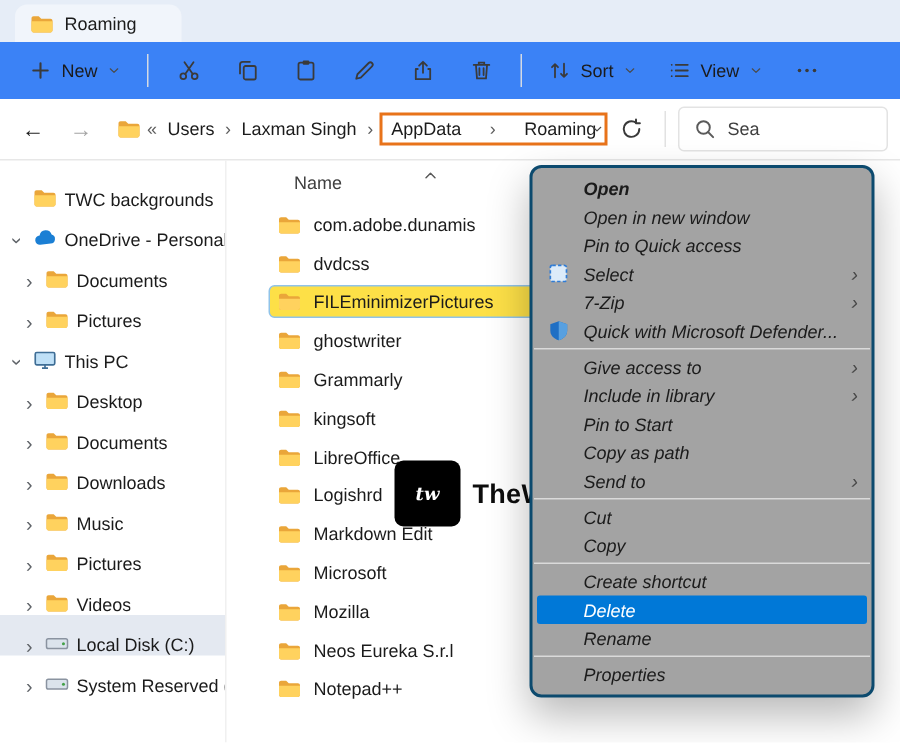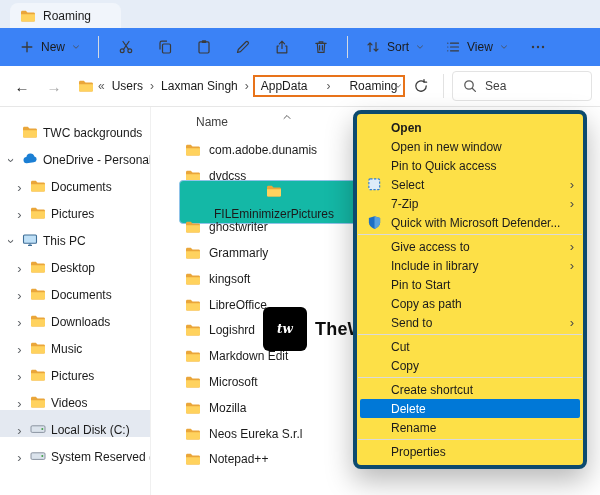--- a/index.html
+++ b/index.html
@@ -41,35 +41,35 @@
   .side-row.selected{background:#e4e9f1;}
   .chev{width:11px;flex:none;color:#5f6368;font-size:13px;text-align:center;line-height:1;}
   .chev.down{transform:rotate(90deg);}
   .side-lbl{white-space:nowrap;overflow:hidden;}
 
   .main{flex:1;position:relative;min-width:0;}
   .list-header{height:30px;display:flex;align-items:center;padding-left:45px;color:#404040;position:relative;}
   .sort-chev{position:absolute;left:130px;top:4px;}
   .file-row{height:25.8px;display:flex;align-items:center;padding-left:28px;}
   .file-cell{display:flex;align-items:center;gap:8px;padding:3px 6px;border-radius:4px;width:178px;}
-  .file-cell.sel{background:#14b8a6;border:1px solid #90c3e9;padding:2px 5px;flex-direction:column;}
+  .file-cell.sel{background:#fde047;border:1px solid #90c3e9;padding:2px 5px;}
   .ico16{width:16px;height:16px;flex:none;}
 
   
   .watermark{position:absolute;left:112px;top:200px;display:flex;align-items:center;gap:8px;}
   .wm-logo{width:44px;height:44px;background:#000;border-radius:6px;color:#fff;display:flex;
            align-items:center;justify-content:center;font-family:"DejaVu Serif",serif;
            font-style:italic;font-weight:bold;font-size:12px;}
   .wm-text{font-size:18px;font-weight:bold;color:#0d0d0d;letter-spacing:.2px;
            font-family:"Liberation Sans",sans-serif;}
 
   
-  .context-menu{position:absolute;left:353px;top:110px;width:226px;background:#fde047;
-                border:4px solid #0c4a6e;border-radius:8px;
-                box-shadow:0 12px 28px rgba(0,0,0,.28);padding:4px 0;z-index:10;}
+  .context-menu{position:absolute;left:353px;top:110px;width:226px;background:#a3a3a3;
+                border:2px solid #0c4a6e;border-radius:8px;
+                box-shadow:0 12px 28px rgba(0,0,0,.28);padding:4px 0;z-index:10;font-style:italic;}
   .menu-item{height:19px;display:flex;align-items:center;padding:0 24px 0 34px;
              position:relative;white-space:nowrap;}
   .menu-item .mi-ico{position:absolute;left:10px;width:15px;height:15px;top:2px;}
   .menu-item .sub{position:absolute;right:9px;color:#494949;font-size:13px;line-height:1;}
   .menu-item.bold{font-weight:bold;}
   .menu-item.highlight{background:#0078d7;color:#fff;margin:0 3px;border-radius:2px;padding-left:31px;}
   .menu-sep{height:1px;background:#dadada;margin:2px 1px;}
 </style>
 </head>
 <body>

